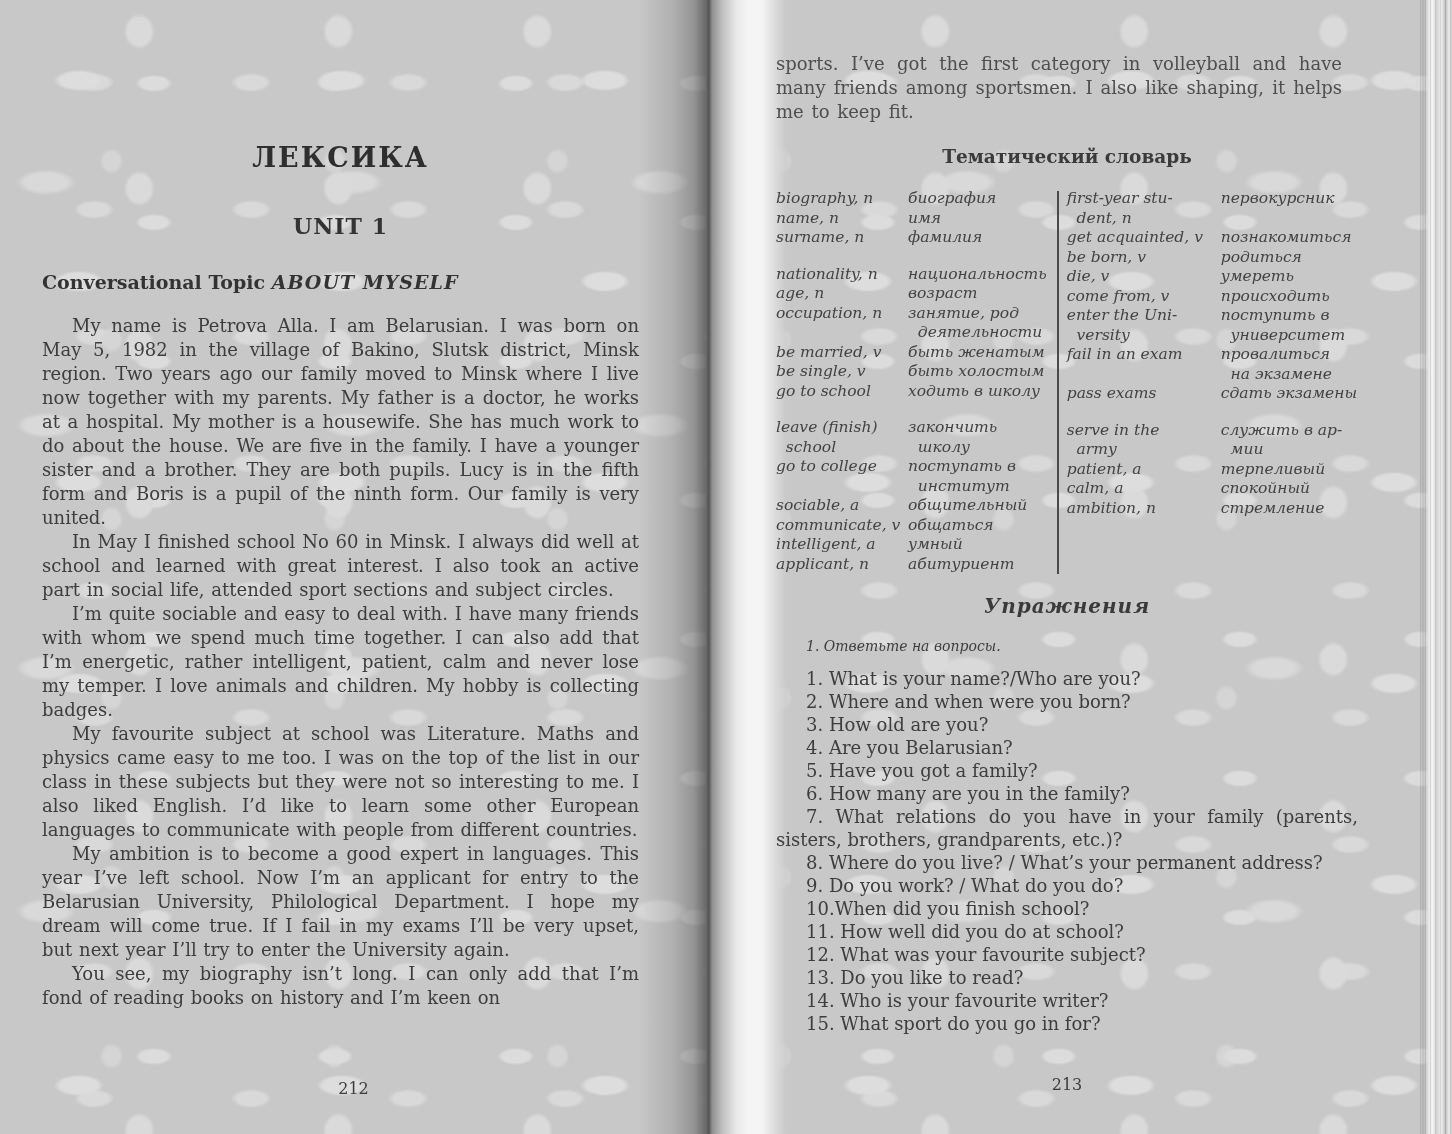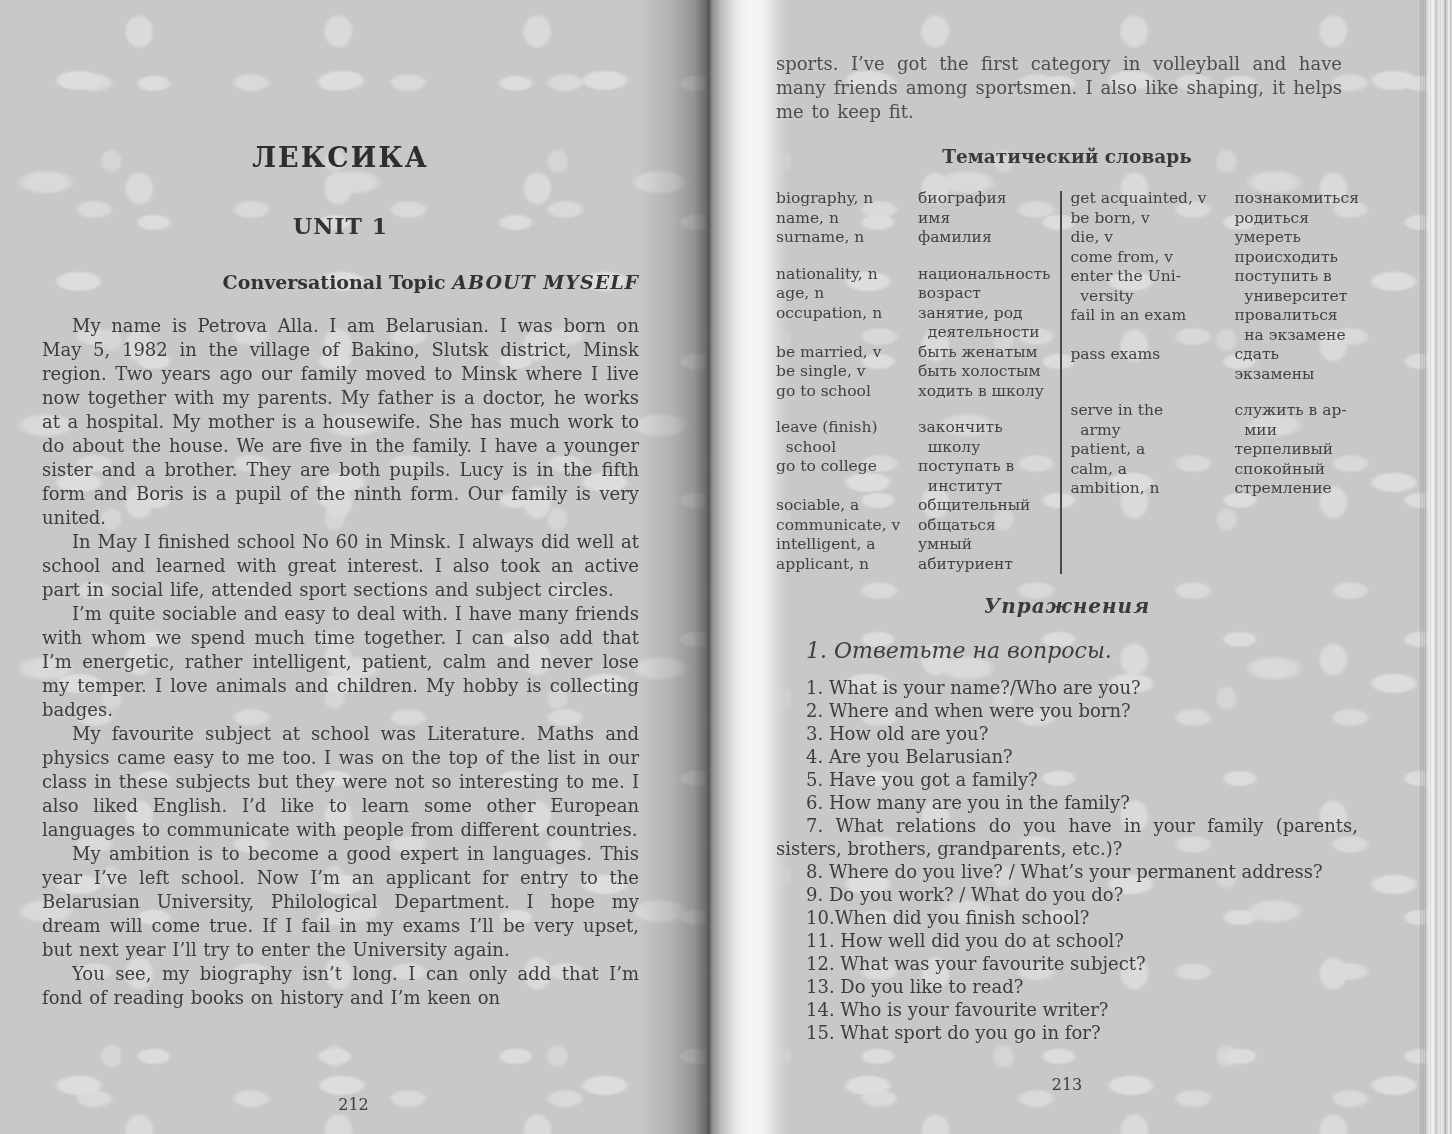--- a/index.html
+++ b/index.html
@@ -57,69 +57,69 @@
 
   .chapter-title {
     margin: 142px 0 0 0; text-align: center;
     font-size: 27px; font-weight: bold; letter-spacing: 2px; color: #2e2e2e;
   }
   .unit-title {
     margin: 40px 0 0 0; text-align: center;
     font-size: 22px; font-weight: bold; letter-spacing: 1px; color: #333;
   }
   .topic-heading {
-    margin: 32px 0 0 0; text-align: right;
+    margin: 32px 0 0 0; text-align: left;
     font-size: 19px; font-weight: bold; color: #333;
   }
   .topic-heading .topic-name { font-style: italic; letter-spacing: 1px; }
 
   .bodytext-block { margin-top: 21px; }
   .bodytext-block p {
     margin: 0; text-indent: 30px; text-align: justify;
     font-size: 18px; line-height: 24px; color: #3d3d3d; word-spacing: 1px;
   }
 
   .page-number {
     position: absolute; left: 0; width: 100%; text-align: center;
     font-size: 16px; color: #3d3d3d;
   }
-  #left-page-number  { bottom: 20px; }
+  #left-page-number  { bottom: 36px; }
   #right-page-number { bottom: 40px; }
 
   .continuation {
     margin: 52px 16px 0 0; text-align: justify;
     font-size: 18px; line-height: 24px; color: #4e4e4e; word-spacing: 2px;
   }
   .dict-title {
     margin: 22px 0 12px 0; text-align: center;
     font-size: 18.5px; font-weight: bold; color: #3a3a3a;
   }
 
   .vocab {
     display: flex; margin-top: 22px;
     font-size: 15.5px; line-height: 19.5px; color: #424242;
   }
   .vocab-col { display: block; }
   .vocab-col.left  { flex: 0 0 266px; }
   .vocab-divider   { flex: 0 0 2px; background: #4a4a4a; margin: 2px 8px 0 10px; }
   .vocab-col.right { flex: 1 1 auto; }
-  .vocab-row { display: grid; column-gap: 16px; }
+  .vocab-row { display: grid; column-gap: 6px; font-style: italic; }
   .vocab-col.left  .vocab-row { grid-template-columns: 126px auto; }
   .vocab-col.right .vocab-row { grid-template-columns: 148px auto; }
   .vocab-row.spacer { height: 17px; }
   .vocab-row span { white-space: pre-wrap; }
 
   .exercises-title {
     margin: 20px 0 0 0; text-align: center;
     font-size: 20px; font-weight: bold; font-style: italic; color: #3a3a3a;
     letter-spacing: 1px;
   }
   .exercise-instruction {
     margin: 20px 0 0 0; text-indent: 30px;
-    font-size: 22px; font-style: italic; color: #3d3d3d;
+    font-size: 14px; font-style: italic; color: #3d3d3d;
   }
   .question-list { margin-top: 13px; }
   .question-list p {
     margin: 0; text-indent: 30px; text-align: justify;
     font-size: 18px; line-height: 23px; color: #3d3d3d;
   }
 </style>
 </head>
 <body>
 
@@ -245,20 +245,25 @@
           </div>
 
           <div class="vocab-row">
             <span>applicant, n</span>
             <span>абитуриент</span>
           </div>
         </div>
       <div class="vocab-divider"></div>
       <div class="vocab-col right">
 
+          <div class="vocab-row">
+            <span>first-year stu-
+  dent, n</span>
+            <span>первокурсник</span>
+          </div>
 
 
           <div class="vocab-row">
             <span>get acquainted, v</span>
             <span>познакомиться</span>
           </div>
 
           <div class="vocab-row">
             <span>be born, v</span>
             <span>родиться</span>

